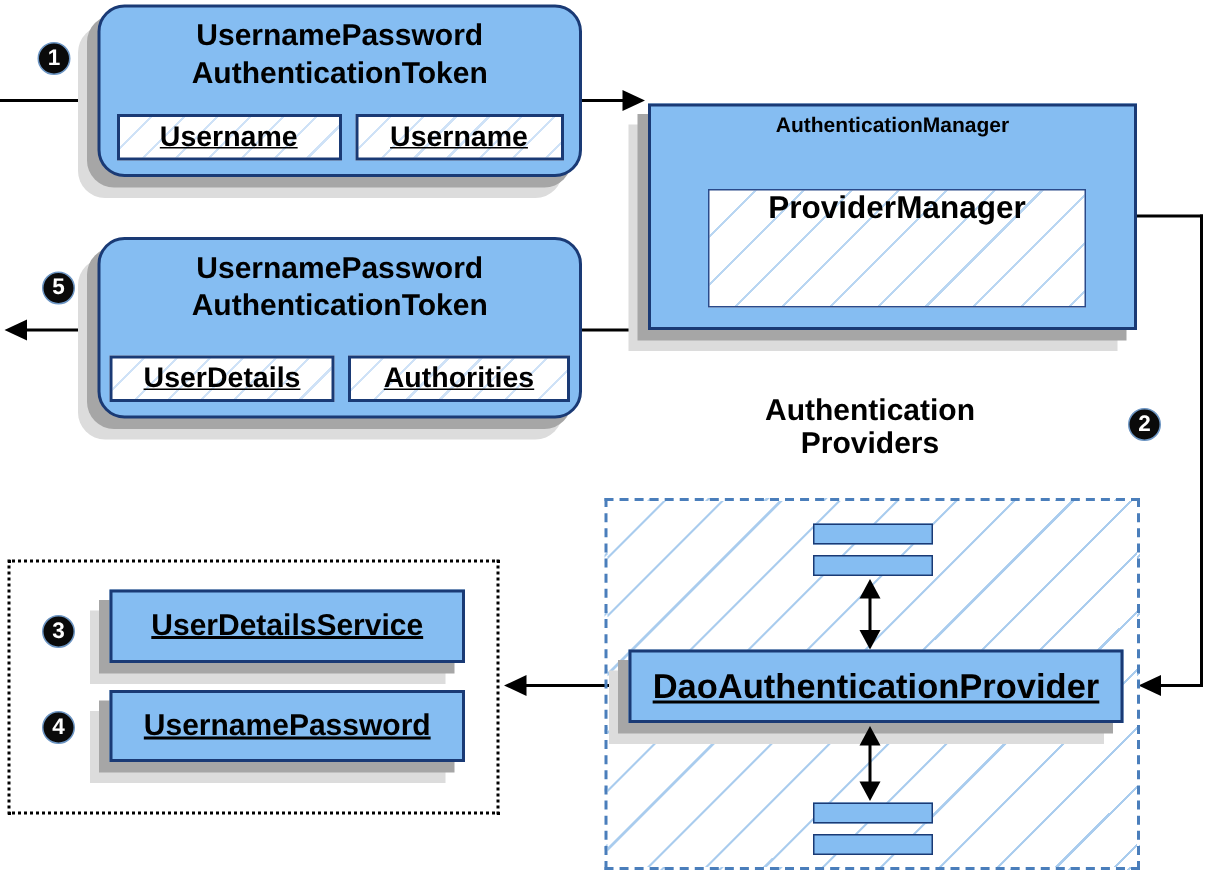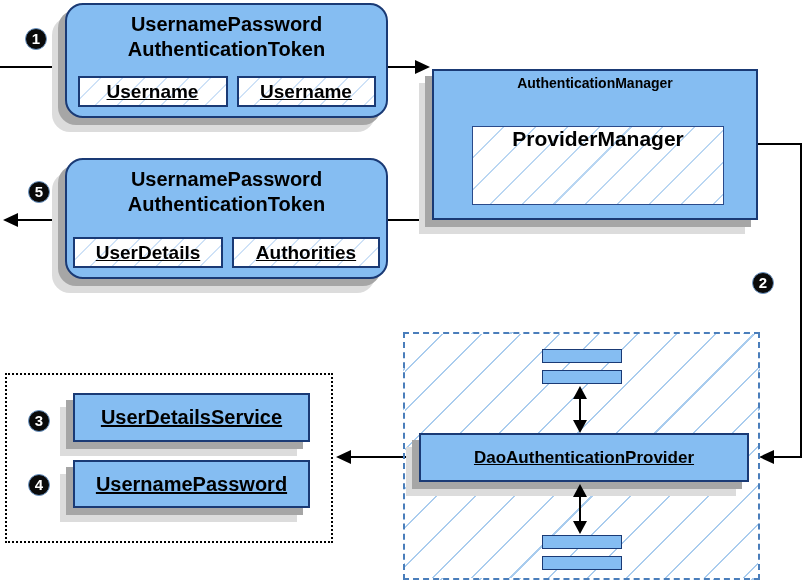--- a/index.html
+++ b/index.html
@@ -62,31 +62,35 @@
   <div class="arr-l" style="top:213px;left:3px"></div>
 
   <div class="hline" style="top:143px;left:758px;width:44px"></div>
   <div class="vline" style="left:800px;top:143px;height:315px"></div>
   <div class="hline" style="top:456px;left:773px;width:29px"></div>
   <div class="arr-l" style="top:450px;left:759px"></div>
 
   <div class="hline" style="top:456px;left:350px;width:69px"></div>
   <div class="arr-l" style="top:450px;left:336px"></div>
 
+  <div class="grouplabel" style="left:460px;top:263px;width:240px">
+    <div>Authentication</div>
+    <div>Providers</div>
+  </div>
 
   <div class="providers-frame" style="left:403px;top:332px;width:357px;height:248px"></div>
 
   <div class="bar" style="left:542px;top:349px"></div>
   <div class="bar" style="left:542px;top:370px"></div>
 
   <div class="vline" style="left:579px;top:398px;height:26px"></div>
   <div class="arr-u" style="left:573px;top:386px"></div>
   <div class="arr-d" style="left:573px;top:420px"></div>
 
-  <div class="bluebox plain" style="left:419px;top:433px;width:330px;height:49px;font-size:17px">
+  <div class="bluebox plain" style="left:419px;top:433px;width:330px;height:49px;font-size:23px">
     <span>DaoAuthenticationProvider</span>
   </div>
 
   <div class="vline" style="left:579px;top:496px;height:26px"></div>
   <div class="arr-u" style="left:573px;top:484px"></div>
   <div class="arr-d" style="left:573px;top:521px"></div>
 
   <div class="bar" style="left:542px;top:535px"></div>
   <div class="bar" style="left:542px;top:556px"></div>
 

